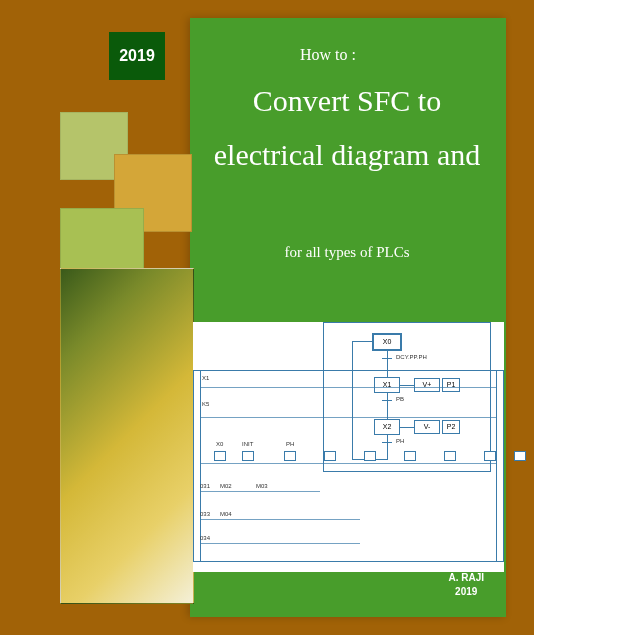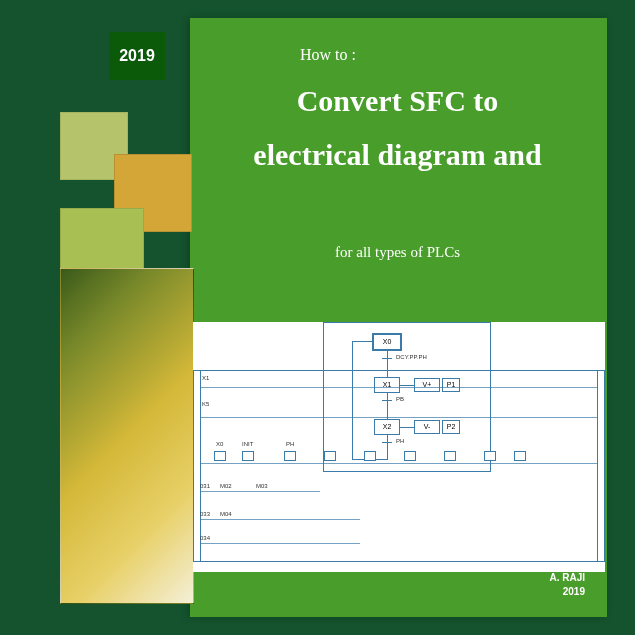--- a/index.html
+++ b/index.html
@@ -1,18 +1,18 @@
 <!DOCTYPE html>
 <html><head>
 <meta charset="utf-8">
 <style>
 * { margin: 0; padding: 0; box-sizing: border-box; }
 body { width: 635px; height: 635px; background: #fff; font-family: Georgia, 'Times New Roman', serif; overflow: hidden; }
 
-.page { width: 635px; height: 635px; position: relative; background: #14532d; }
+.page { width: 534px; height: 635px; position: relative; background: #a16207; }
 
 
 .green-panel {
   position: absolute;
   left: 190px;
   top: 18px;
   right: 28px;
   bottom: 18px;
   background: #489d2b;
   box-shadow: -2px 0 8px rgba(0,0,0,0.2);
@@ -57,21 +57,21 @@
   font-size: 16px;
 }
 .title {
   position: absolute;
   left: 210px; right: 50px;
   top: 74px;
   color: #fff;
   font-size: 30px;
   line-height: 1.8;
   text-align: center;
-  font-weight: bold;
+  font-weight: normal;
 }
 .subtitle {
   position: absolute;
   left: 210px; right: 50px;
   top: 240px;
   color: #fff;
   font-size: 15px;
   text-align: center;
   line-height: 1.6;
 }
@@ -130,21 +130,21 @@
 
 
 .credit {
   position: absolute;
   right: 50px;
   bottom: 36px;
   color: #fff;
   font-family: Arial, sans-serif;
   font-size: 10px;
   font-weight: bold;
-  text-align: right;
+  text-align: center;
   line-height: 1.4;
 }
 </style>
 </head>
 <body>
 
 <div class="page">
 
   <div class="green-panel"></div>
 

